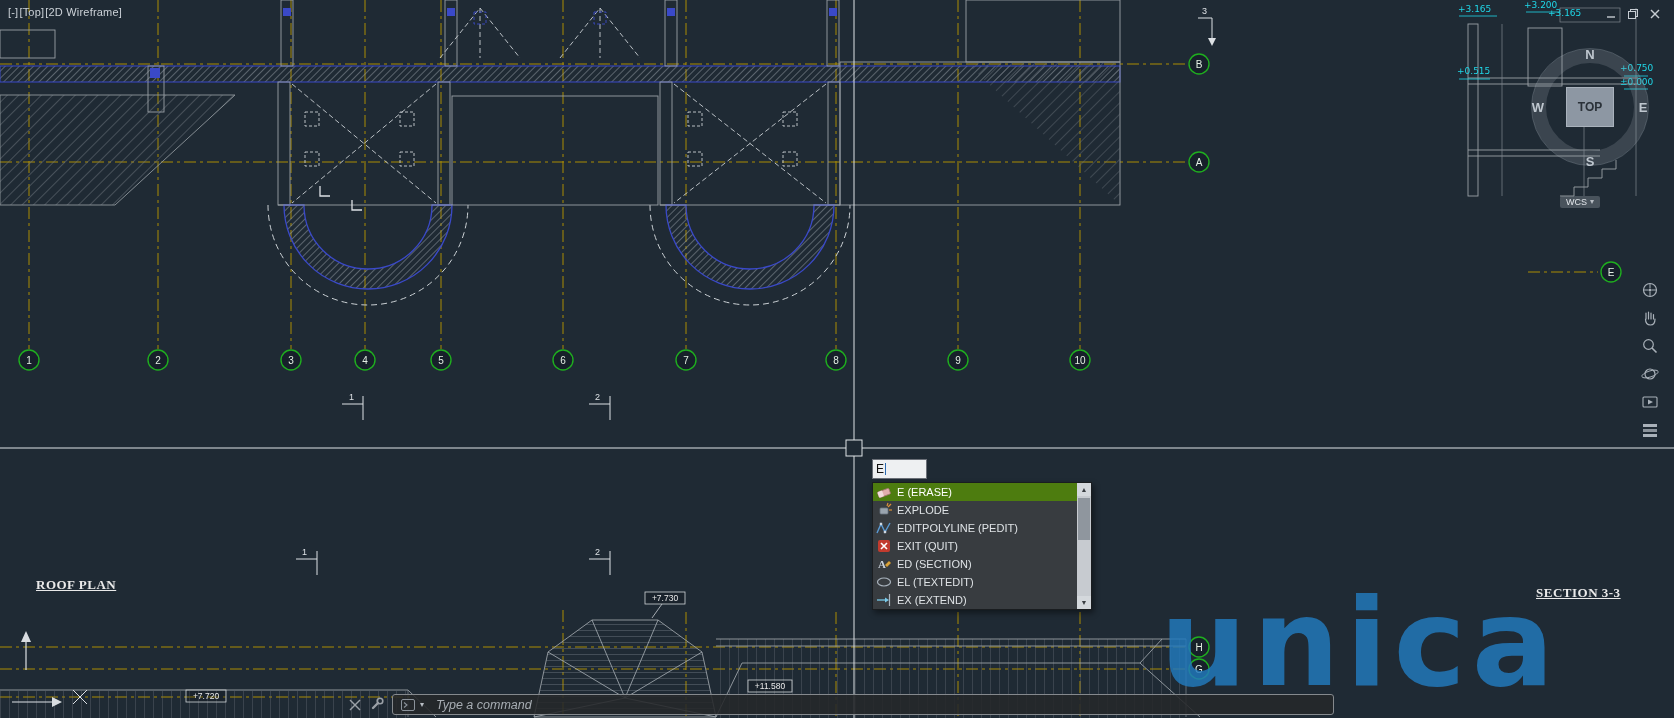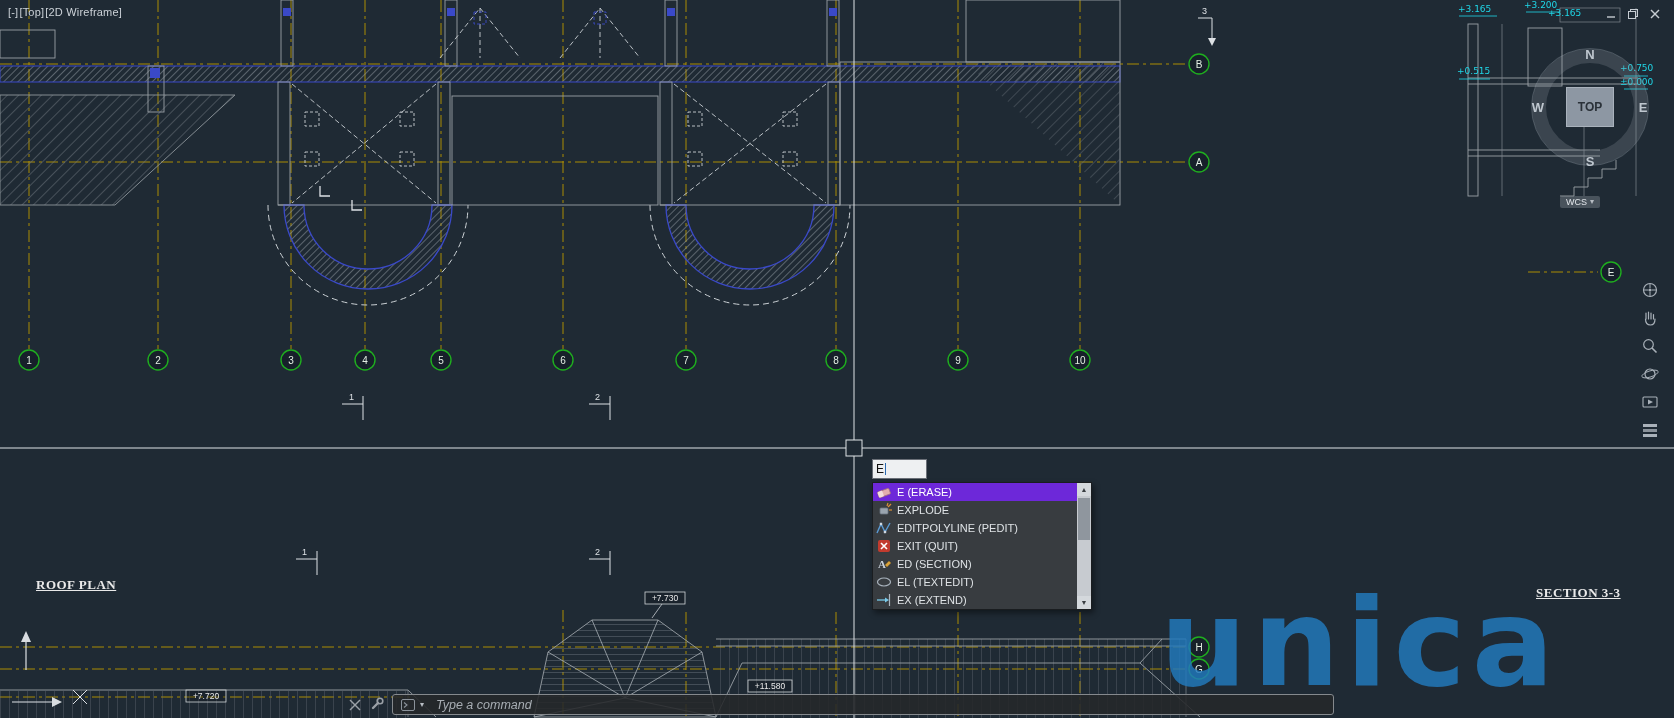--- a/index.html
+++ b/index.html
@@ -55,21 +55,21 @@
   
   .popup{position:absolute;z-index:60;width:220px;}
   .ac-input{width:50px;height:18px;background:#eef0f2;border:1px solid #6b7078;
     display:flex;align-items:center;padding-left:3px;font-size:12px;color:#111;margin-bottom:3px;}
   .caret{display:inline-block;width:1px;height:12px;background:#2a6ab2;margin-left:1px;}
   .ac-list{position:relative;width:220px;height:128px;background:#383c40;
     border:1px solid #1a1d20;box-sizing:border-box;box-shadow:2px 3px 6px rgba(0,0,0,.45);}
   .ac-rows{position:absolute;left:0;top:0;right:14px;bottom:0;overflow:hidden;}
   .ac-row{height:18px;display:flex;align-items:center;gap:5px;padding-left:3px;
     color:#dfe3e6;font-size:11px;white-space:nowrap;cursor:pointer;}
-  .ac-row.sel{background:#6d28d9;color:#fff;}
+  .ac-row.sel{background:#4d7c0f;color:#fff;}
   .ico{width:16px;height:16px;flex:0 0 16px;display:flex;align-items:center;justify-content:center;}
   .ac-scroll{position:absolute;right:0;top:0;bottom:0;width:14px;background:#c7cbd0;}
   .ac-sbtn{position:absolute;left:0;right:0;height:13px;background:#d4d8dc;color:#3a3e42;
     font-size:7px;display:flex;align-items:center;justify-content:center;cursor:pointer;}
   .ac-sbtn.down{bottom:0;}
   .ac-thumb{position:absolute;left:1px;right:1px;top:15px;height:42px;background:#8f969e;cursor:grab;}
 
   
   .cmdbar{display:flex;align-items:center;background:rgba(38,40,42,.88);
     border:1px solid #85898d;border-radius:3px;z-index:40;padding-left:8px;box-sizing:border-box;}

